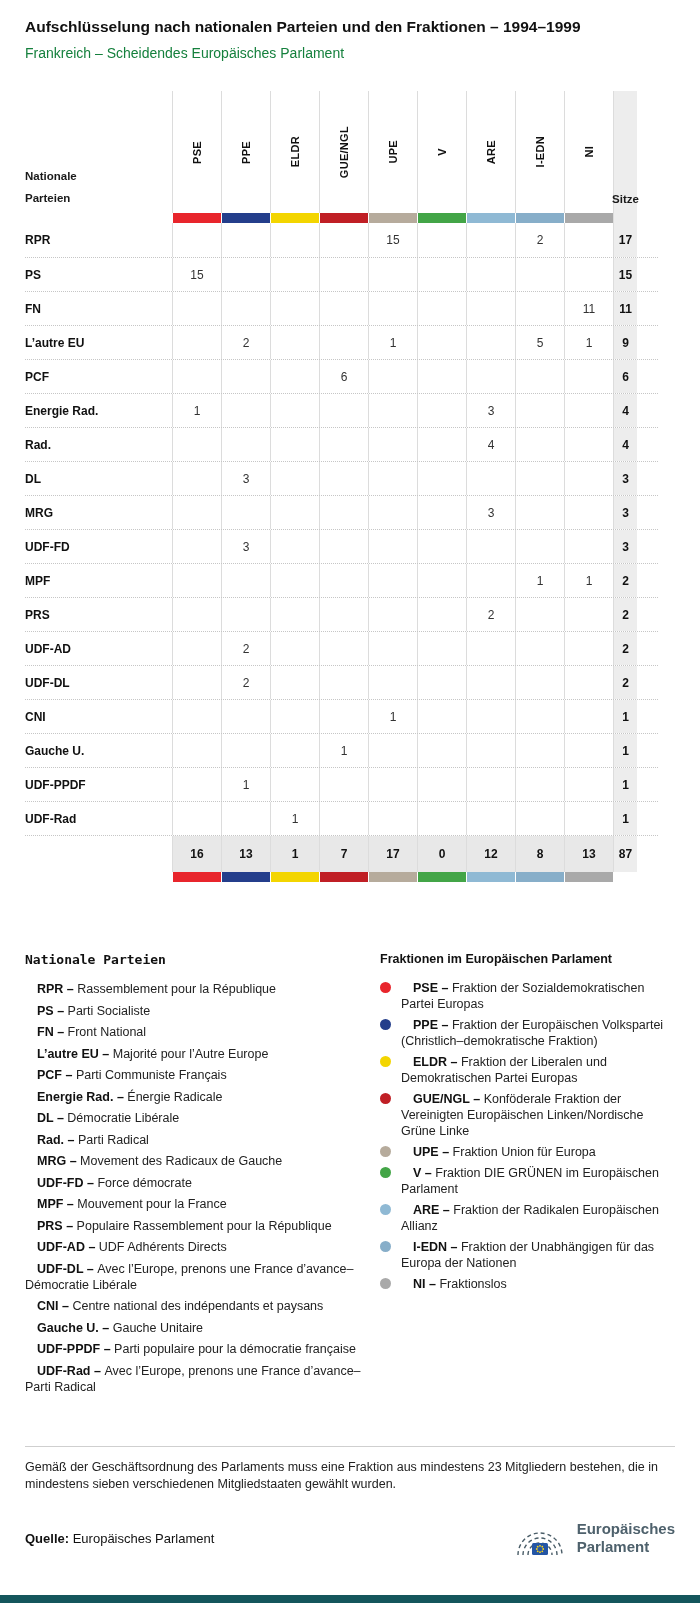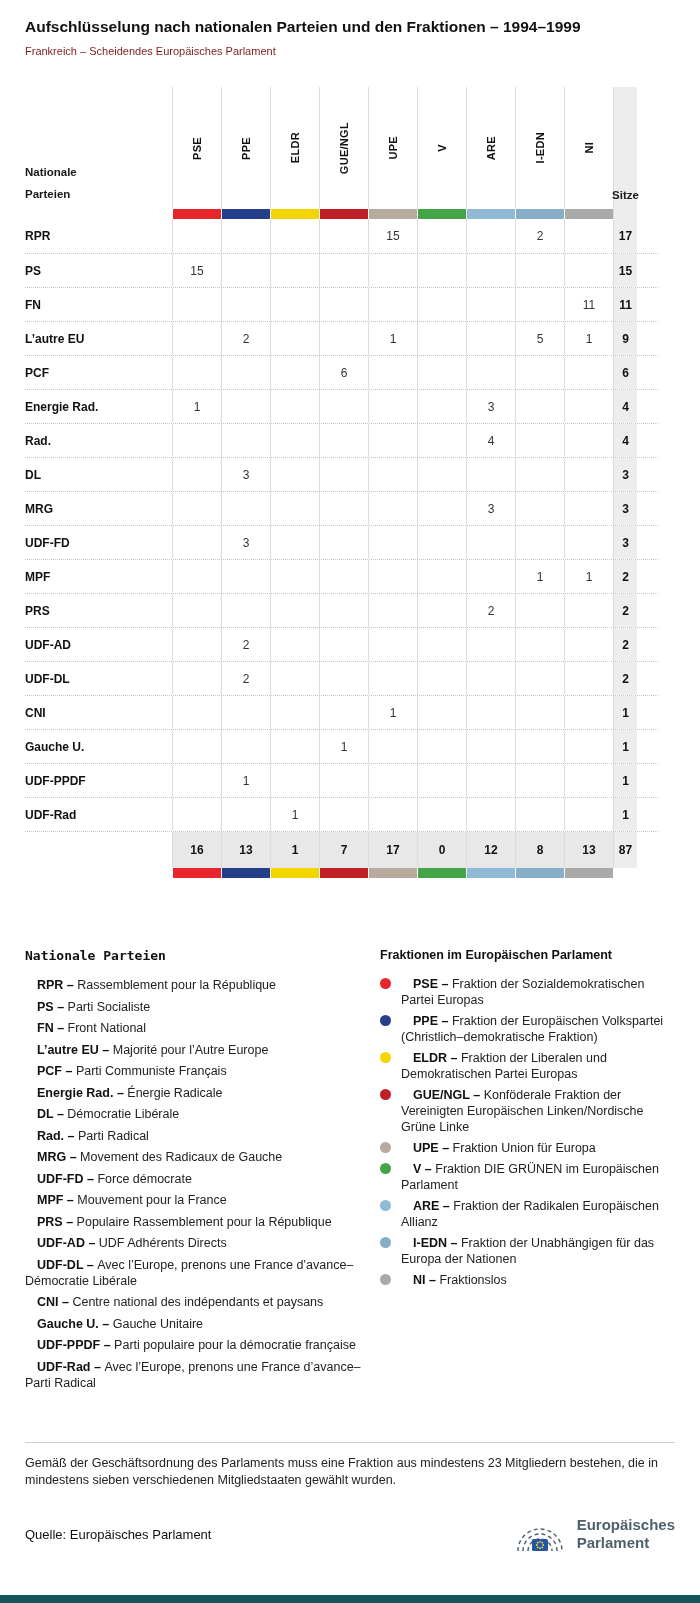--- a/index.html
+++ b/index.html
@@ -2,21 +2,21 @@
 <html><head>
 <meta charset="utf-8">
 <style>
   html,body{margin:0;padding:0;}
   body{
     width:700px;height:1603px;background:#ffffff;position:relative;overflow:hidden;
     font-family:"Liberation Sans",sans-serif;color:#1a1a1a;
   }
   .page{padding:18px 25px 0 25px;}
   .title{font-size:15.5px;font-weight:bold;color:#111;margin:0;}
-  .subtitle{font-size:11px;font-weight:400;color:#7f1d1d;margin:9px 0 4px 0;}
+  .subtitle{font-size:14px;font-weight:400;color:#15803d;margin:9px 0 4px 0;}
 
   
   .table{margin-top:30px;width:633px;}
   .trow{display:flex;box-sizing:border-box;}
   .c{box-sizing:border-box;flex-shrink:0;}
   .lab{width:147px;}
   .g{width:49px;border-left:1px solid #dcdcdc;}
   .sz{width:24px;border-left:1px solid #dcdcdc;background:#ededed;}
   .szw{width:46px;}
   .thead{height:122px;}
@@ -46,21 +46,21 @@
   .p-entry{font-size:12.5px;line-height:16px;margin-bottom:5.5px;color:#222;max-width:340px;}
   .abbr{font-weight:bold;color:#111;padding-left:12px;}
   .g-entry{display:flex;align-items:flex-start;margin-bottom:5px;}
   .g-dot{width:11px;height:11px;border-radius:50%;flex-shrink:0;margin:2px 10px 0 0;}
   .g-text{font-size:12.5px;line-height:16px;color:#222;}
 
   
   .footnote{margin-top:46px;border-top:1px solid #cfcfcf;padding-top:12px;font-size:12.5px;line-height:17px;color:#222;width:650px;}
   .source-row{display:flex;justify-content:space-between;align-items:center;margin-top:24px;width:650px;}
   .source{font-size:13px;color:#111;}
-  .source .b{font-weight:normal;}
+  .source .b{font-weight:bold;}
   .ep-logo{display:flex;align-items:center;gap:9px;}
   .ep-text{display:flex;flex-direction:column;font-size:15px;font-weight:bold;color:#4e616c;line-height:18px;}
   .bottom-bar{position:absolute;left:0;bottom:0;width:700px;height:8px;background:#14565c;}
 </style>
 </head>
 <body>
 
 <div class="page">
   <h1 class="title">Aufschlüsselung nach nationalen Parteien und den Fraktionen – 1994–1999</h1>
   <h2 class="subtitle">Frankreich – Scheidendes Europäisches Parlament</h2>

